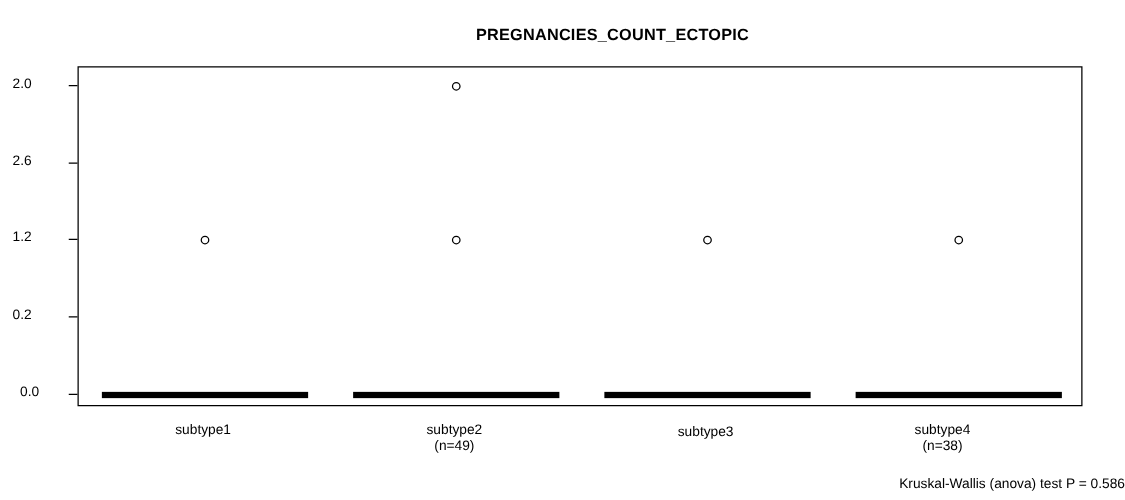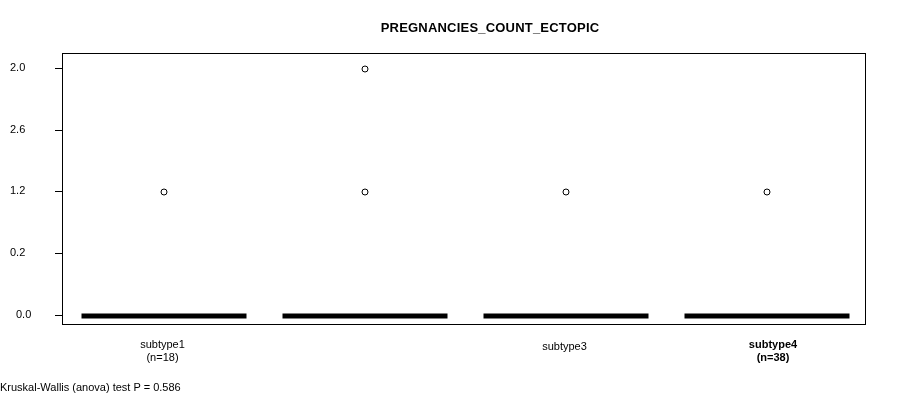--- a/index.html
+++ b/index.html
@@ -71,21 +71,21 @@
     transform: translateX(-100px);
   }
   .xtick-group .n {
     display: block;
   }
   #footnote {
     position: absolute;
     left: 0;
     top: 381px;
     width: 900px;
-    text-align: left;
+    text-align: right;
     font-size: 11px;
   }
   
   .box-flat {
     position: absolute;
     background: #000000;
     height: 5px;
     transform: translate(-50%, -50%);
   }
   .outlier {
@@ -136,16 +136,17 @@
 <div class="ytick-mark" style="left: 55px; top: 315.109px;"></div>
     <div class="ytick-label" style="left: 16px; top: 315.109px; width: 42px; right: auto;">0.0</div>
     <div class="ytick-mark" style="left: 55px; top: 253.291px;"></div>
     <div class="ytick-label" style="left: 10px; top: 253.291px; width: 42px; right: auto;">0.2</div>
     <div class="ytick-mark" style="left: 55px; top: 191.473px;"></div>
     <div class="ytick-label" style="left: 10px; top: 191.473px; width: 42px; right: auto;">1.2</div>
     <div class="ytick-mark" style="left: 55px; top: 129.655px;"></div>
     <div class="ytick-label" style="left: 10px; top: 129.655px; width: 42px; right: auto;">2.6</div>
     <div class="ytick-mark" style="left: 55px; top: 67.8364px;"></div>
     <div class="ytick-label" style="left: 10px; top: 67.8364px; width: 42px; right: auto;">2.0</div>
-    <div class="xtick-group" style="left: 162.5px; top: 338px;"><span>subtype1</span><span class="n">(n=18)</span></div>
+    <div class="xtick-group" style="left: 162.5px; top: 338px;"><span>subtype1</span></div>
+    <div class="xtick-group" style="left: 363.5px; top: 338px;"><span>subtype2</span><span class="n">(n=49)</span></div>
     <div class="xtick-group" style="left: 564.5px; top: 340px;"><span>subtype3</span></div>
-    <div class="xtick-group" style="left: 773px; top: 338px; font-weight: bold;"><span>subtype4</span><span class="n">(n=38)</span></div>
+    <div class="xtick-group" style="left: 754px; top: 338px;"><span>subtype4</span><span class="n">(n=38)</span></div>
   </div>
 
 </body></html>

